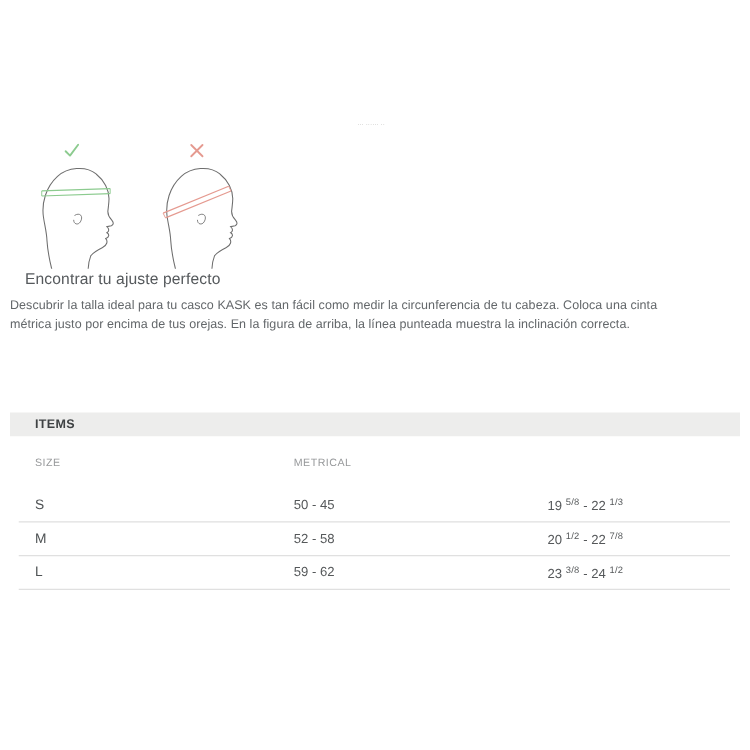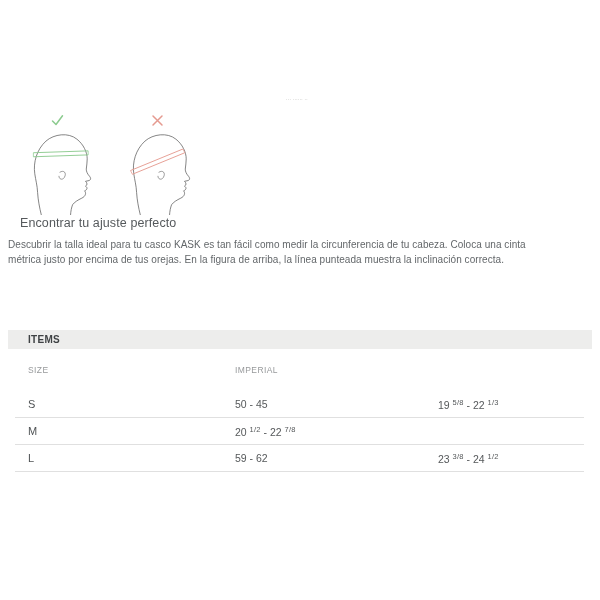--- a/index.html
+++ b/index.html
@@ -85,30 +85,31 @@
 
   <div class="guide-paragraph">Descubrir la talla ideal para tu casco KASK es tan fácil como medir la circunferencia de tu cabeza. Coloca una cinta métrica justo por encima de tus orejas. En la figura de arriba, la línea punteada muestra la inclinación correcta.</div>
 
   <div class="items-bar">
     <span>ITEMS</span>
   </div>
 
   <div class="size-table">
     <div class="thead">
       <span>SIZE</span>
-      <span>IMPERIAL</span>
+      <span>METRICAL</span>
     </div>
     <div id="table-body">
         <div class="trow">
           <span class="cell-size">S</span>
           <span class="cell-val">50 - 45</span>
           <span class="cell-val">19 <sup>5/8</sup> - 22 <sup>1/3</sup></span>
         </div>
         <div class="trow">
           <span class="cell-size">M</span>
+          <span class="cell-val">52 - 58</span>
           <span class="cell-val">20 <sup>1/2</sup> - 22 <sup>7/8</sup></span>
         </div>
         <div class="trow">
           <span class="cell-size">L</span>
           <span class="cell-val">59 - 62</span>
           <span class="cell-val">23 <sup>3/8</sup> - 24 <sup>1/2</sup></span>
         </div>
       </div>
   </div>
 

